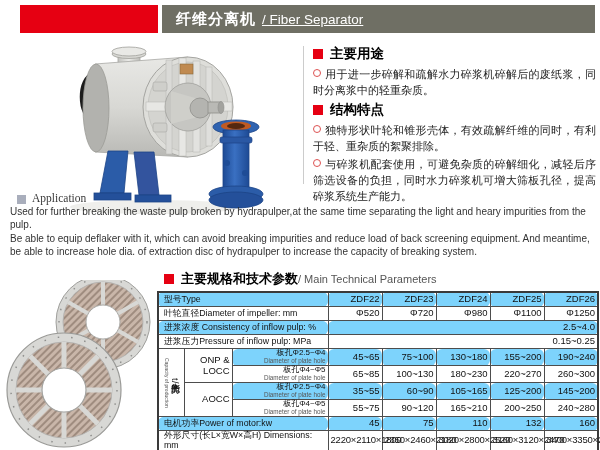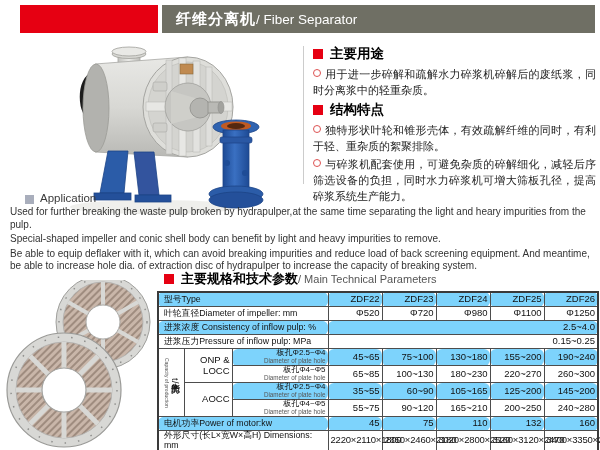--- a/index.html
+++ b/index.html
@@ -5,31 +5,31 @@
   html,body{margin:0;padding:0;}
   body{
     width:600px;height:450px;position:relative;background:#ffffff;
     font-family:"Liberation Sans", sans-serif;color:#111;overflow:hidden;
   }
   
   .header{position:absolute;top:5px;left:8px;right:5px;height:28px;display:flex;padding-left:12px;}
   .header-red{width:138px;background:#e60012;margin-right:4px;}
   .header-bar{flex:1;background:#6f6f64;color:#fff;display:flex;align-items:center;padding-left:14px;}
   .header-zh{font-weight:bold;font-size:15px;letter-spacing:1px;}
-  .header-en{font-size:13.5px;}
+  .header-en{font-size:13.5px;margin-left:6px;text-decoration:underline;}
   
   .divider{position:absolute;left:303px;top:46px;width:1px;height:138px;background:#cccccc;}
   .zh-col{position:absolute;left:313px;top:42px;width:283px;}
   .zh-heading{display:flex;align-items:center;font-size:13.5px;font-weight:bold;margin:3px 0 3px;color:#000;}
   .sq-red{width:10px;height:10px;background:#e60012;margin-right:7px;flex:0 0 auto;}
   .zh-para{font-size:11px;line-height:16px;text-align:justify;margin:0 0 2px;color:#222;}
   .ring{display:inline-block;width:6px;height:6px;border:1.6px solid #dd5252;border-radius:50%;margin-right:4px;vertical-align:1px;}
   
   .en-sec{position:absolute;left:8px;top:191px;width:589px;}
-  .en-heading{display:flex;align-items:flex-end;font-size:11.5px;color:#3a3a3a;margin:1px 17px 1px;}
+  .en-heading{display:flex;align-items:flex-end;font-size:11.5px;color:#3a3a3a;margin:1px 9px 1px;font-family:Liberation Serif, serif;}
   .sq-gray{width:9px;height:9px;background:#a9aebc;margin-right:6px;flex:0 0 auto;}
   .en-body{font-size:10px;line-height:12.5px;color:#333;margin:2px;}
   
   .tbl-head{position:absolute;left:164px;top:270px;display:flex;align-items:baseline;}
   .tbl-head .sq-red{margin-right:7px;align-self:center;}
   .tbl-head-zh{font-size:13px;font-weight:bold;color:#000;}
   .tbl-head-en{font-size:11px;color:#555;}
   
   .spec-table{position:absolute;left:157px;top:291px;width:440px;border-collapse:collapse;table-layout:fixed;border:2px solid #3a3a3a;}
   .spec-table td{border:1px solid #4d4d4d;text-align:right;padding:0 2px;height:13px;font-size:9.5px;line-height:1.1;color:#111;}
@@ -139,21 +139,20 @@
   <p class="zh-para"><span class="ring"></span><span>独特形状叶轮和锥形壳体，有效疏解纤维的同时，有利于轻、重杂质的絮聚排除。</span></p>
   <p class="zh-para"><span class="ring"></span><span>与碎浆机配套使用，可避免杂质的碎解细化，减轻后序筛选设备的负担，同时水力碎浆机可增大筛板孔径，提高碎浆系统生产能力。</span></p>
 </div>
 
 <div class="en-sec">
   <div class="en-heading">
     <span class="sq-gray"></span>
     <span>Application</span>
   </div>
   <p class="en-body">Used for further breaking the waste pulp broken by hydrapulper,at the same time separating the light and heary impurities from the pulp.</p>
-  <p class="en-body">Special-shaped impeller and conic shell body can benefit by light and heavy impurities to remove.</p>
   <p class="en-body">Be able to equip deflaker with it, which can avoid breaking impurities and reduce load of back screening equipment. And meantime, be able to increase hole dia. of extraction disc of hydrapulper to increase the capacity of breaking system.</p>
 </div>
 
 <div class="discs-wrap">
 <svg width="155" height="168" viewBox="0 0 155 168">
   <defs>
     <pattern id="hatch" width="5" height="5" patternUnits="userSpaceOnUse" patternTransform="rotate(45)">
       <rect width="5" height="5" fill="#c9b6a9"></rect>
       <line x1="1" y1="0" x2="1" y2="5" stroke="#8d7a6d" stroke-width="1.4"></line>
     </pattern>

